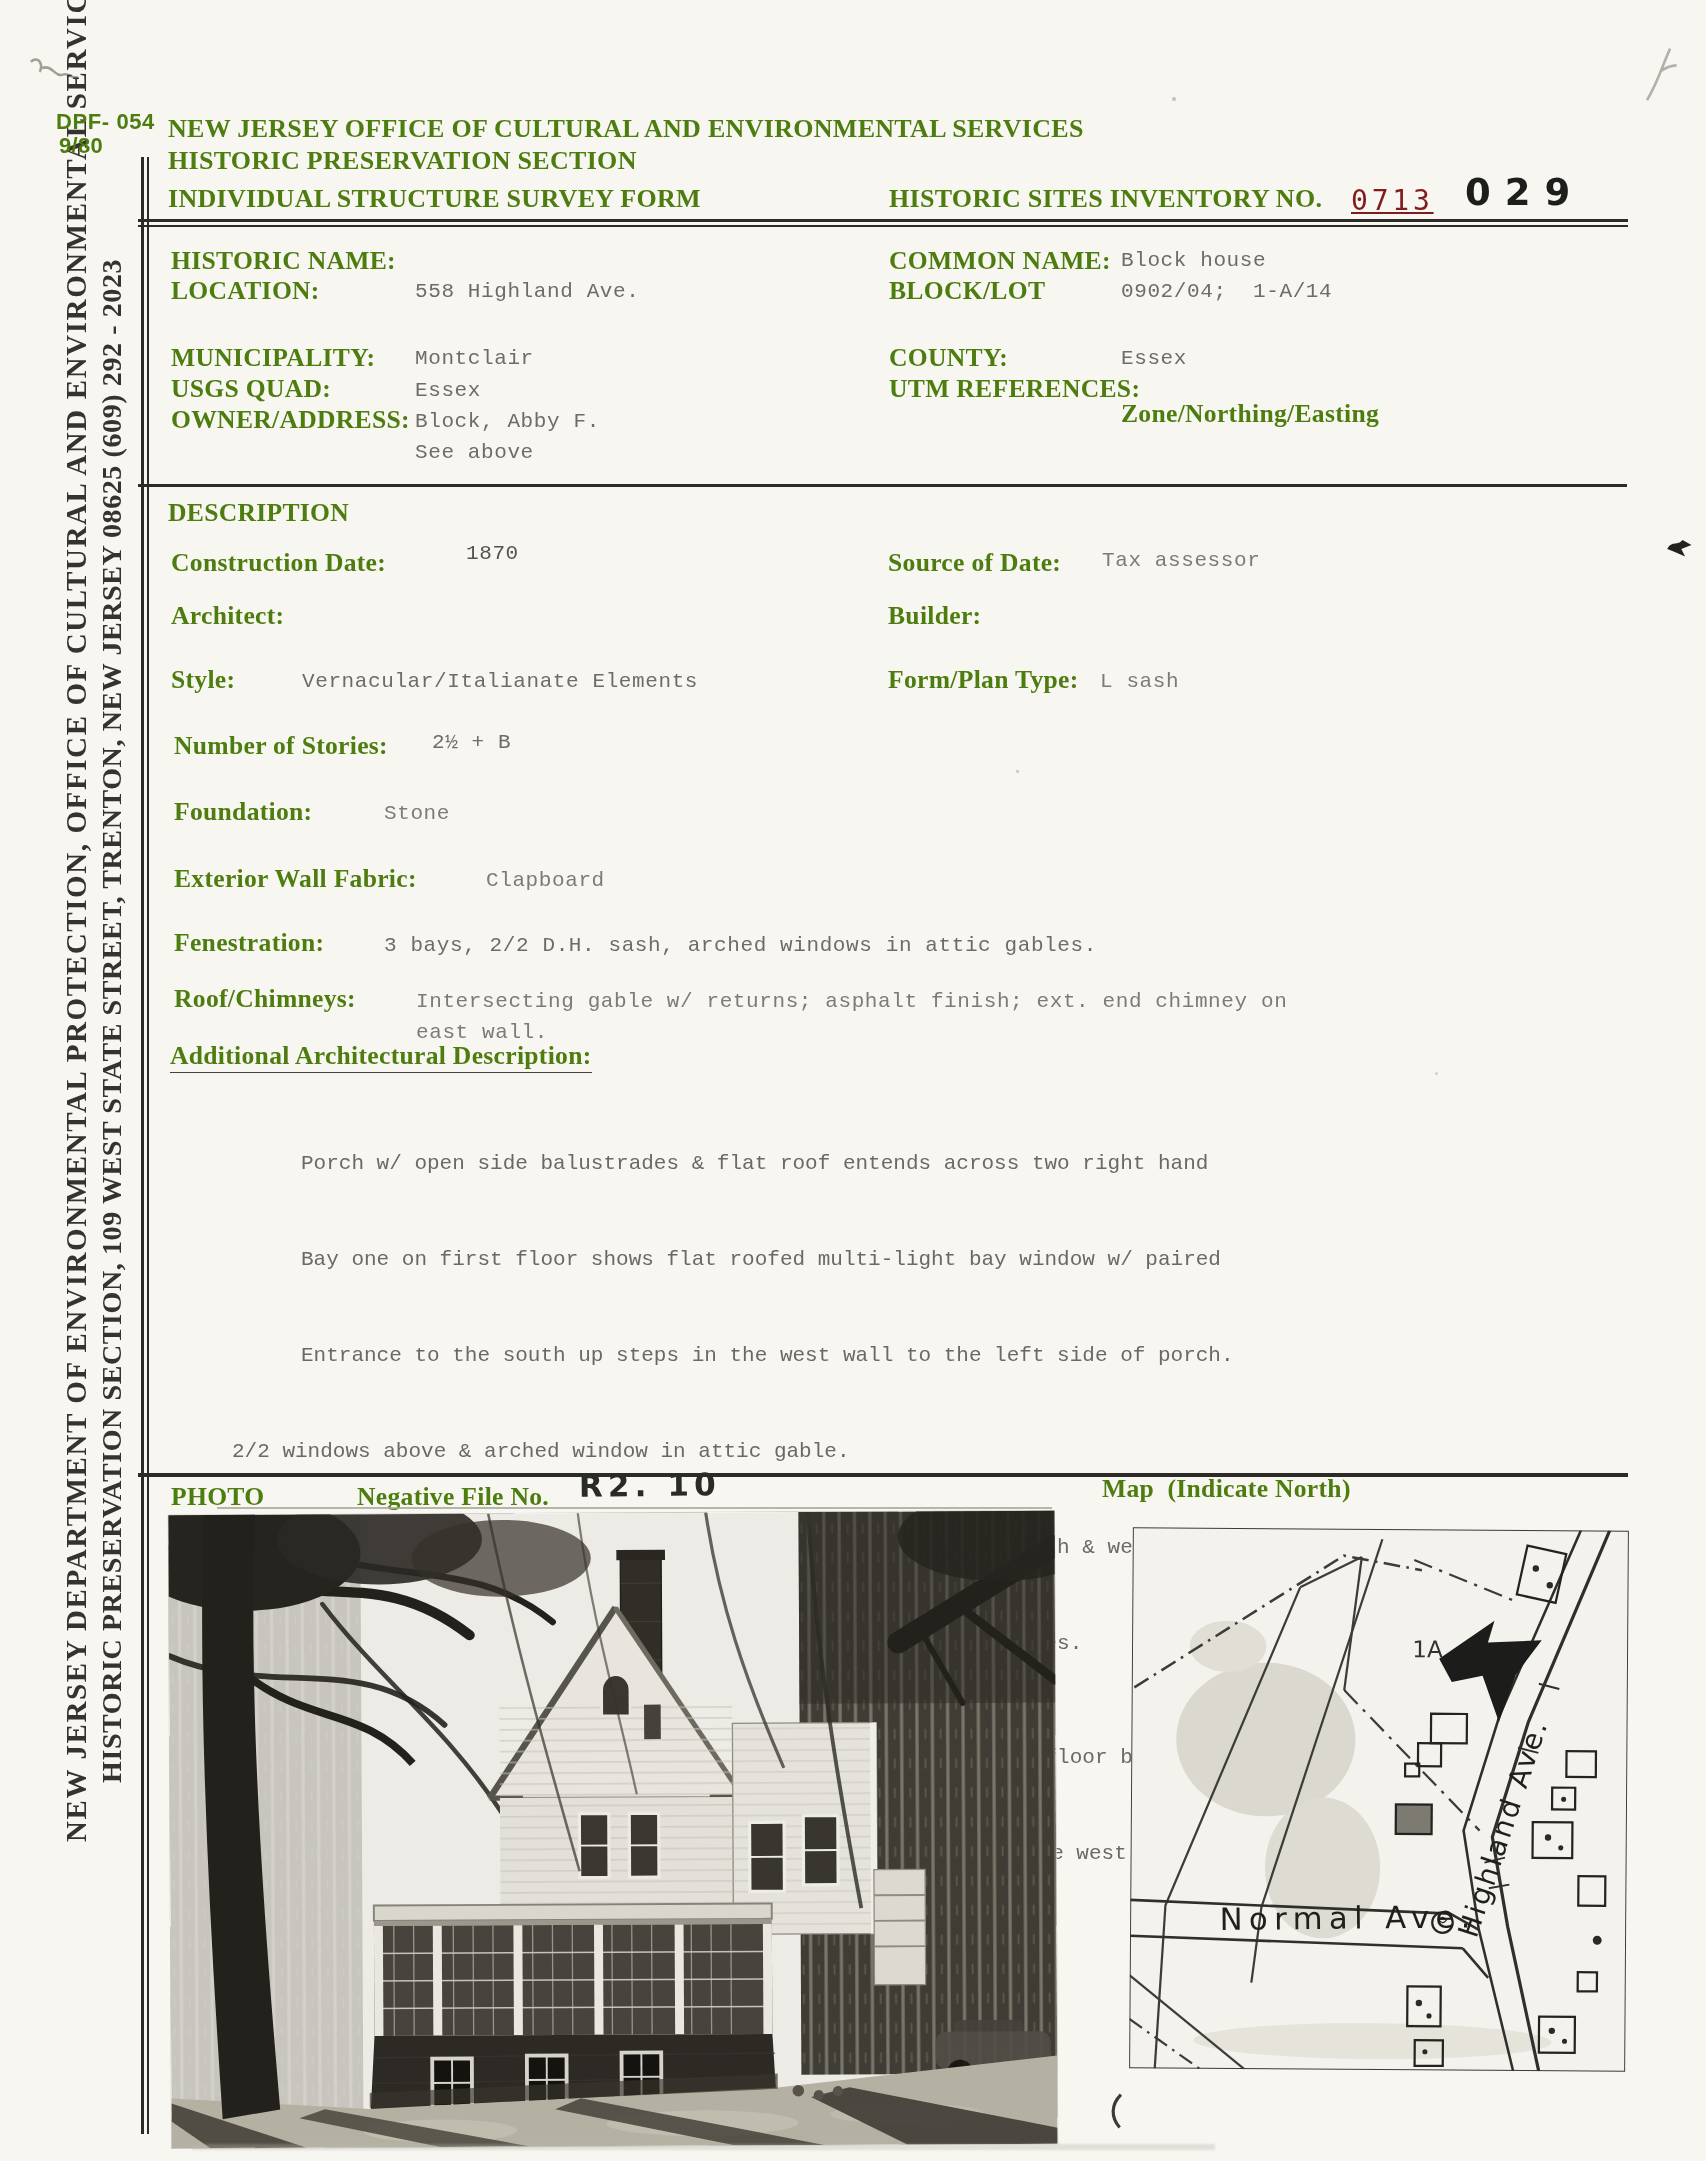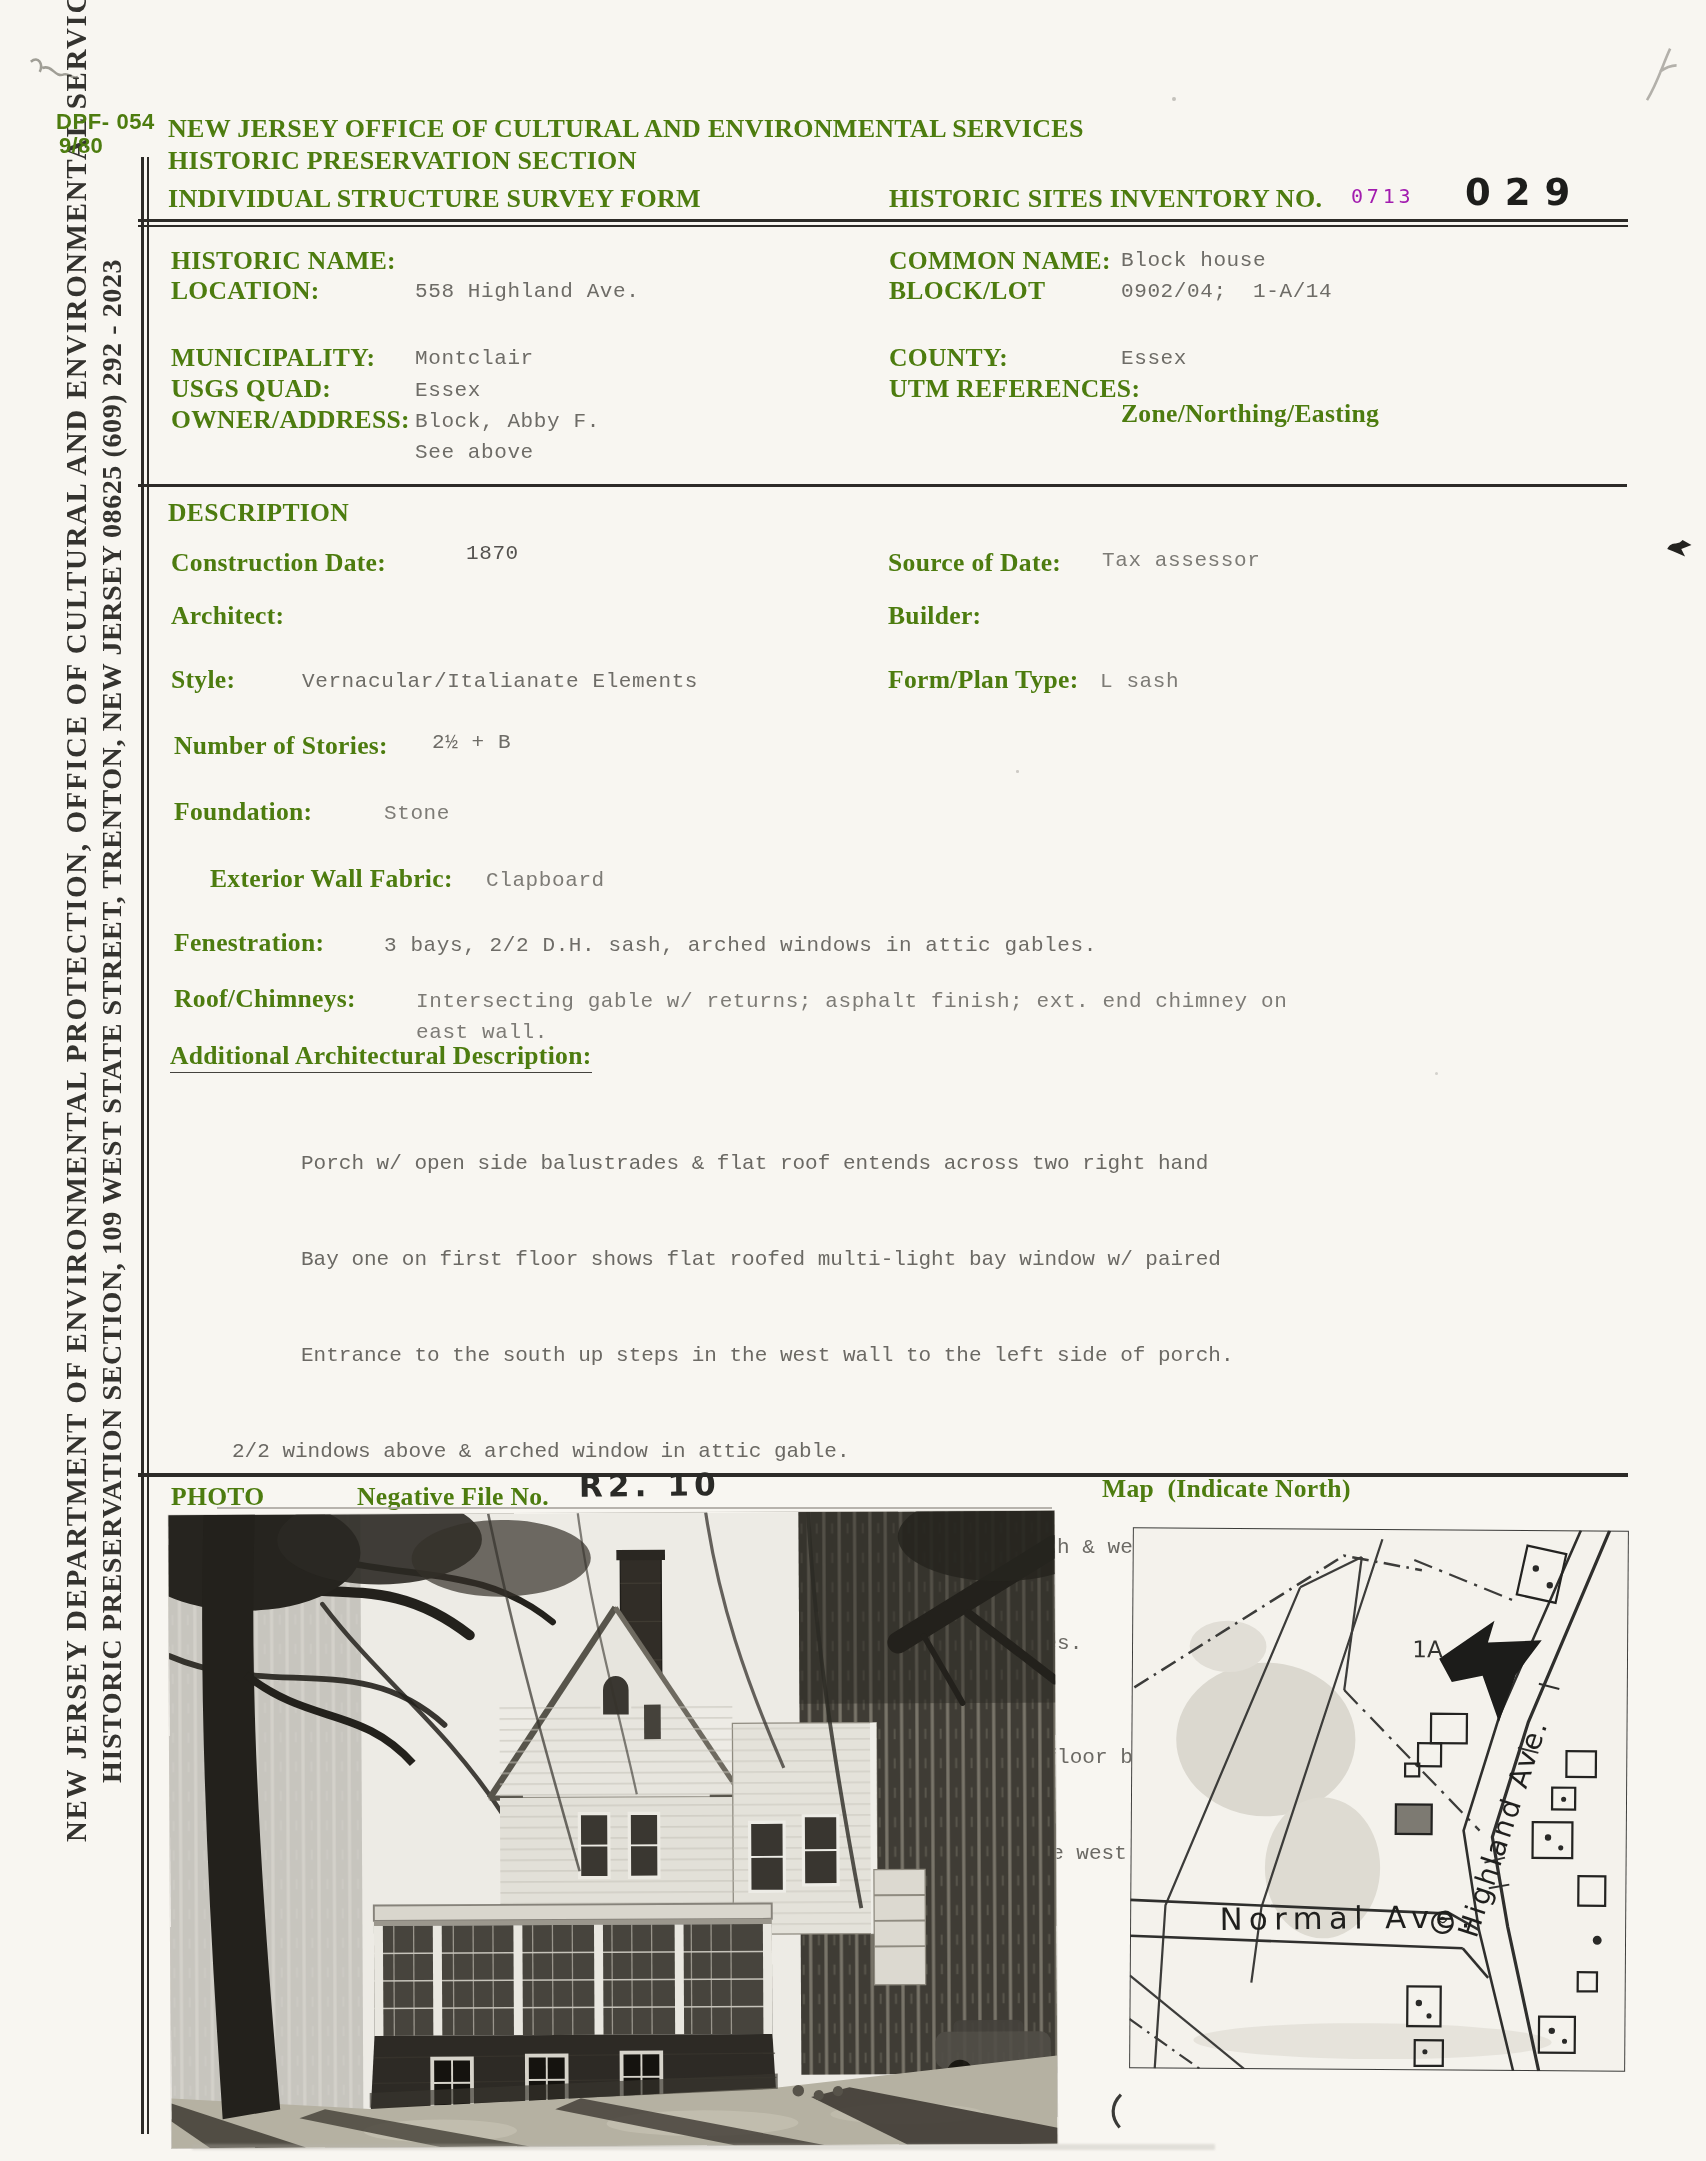--- a/index.html
+++ b/index.html
@@ -20,21 +20,21 @@
   .vert.outer{font-size:29px;letter-spacing:1.6px;}
   .vert.inner{font-size:28px;letter-spacing:0.6px;}
   .para{position:absolute;left:232px;top:1084px;width:1151px;
         font-family:"Liberation Mono","DejaVu Sans Mono",monospace;font-size:21px;
         line-height:32px;color:#6b6964;white-space:pre;}
   .para .ind{padding-left:69px;}
   .para .gap1{margin-top:18px;}
   .para .gap2{margin-top:15.4px;}
   .para .boldline{font-weight:bold;color:#3a3834;}
   .invnum{position:absolute;font-family:"DejaVu Sans Mono","Liberation Mono",monospace;
-          color:#a21caf;font-size:20px;letter-spacing:3.8px;}
+          color:#7f1d1d;font-size:28px;letter-spacing:3.8px;text-decoration:underline;}
   .invhand{position:absolute;font-family:"DejaVu Sans",sans-serif;font-weight:bold;
            color:#1d1d1b;font-size:37px;letter-spacing:14px;}
   .neghand{position:absolute;font-family:"DejaVu Sans",sans-serif;font-weight:bold;
            color:#2a2a27;font-size:31px;letter-spacing:5.1px;transform:rotate(-.6deg);}
   .photo{position:absolute;left:170px;top:1513px;width:886px;height:633px;
          transform:rotate(-.3deg);box-shadow:0 0 0 0.6px #c9c6bf;}
   .map{position:absolute;left:1131px;top:1529px;width:496px;height:541px;transform:rotate(.4deg);}
   .speck{position:absolute;border-radius:50%;background:#8f8d87;}
 </style>
 </head>
@@ -111,21 +111,21 @@
   <div class="type" style="left:302px;top:670px;">Vernacular/Italianate Elements</div>
   <div class="lbl" style="left:888px;top:665px;text-align:right;">Form/Plan Type:</div>
   <div class="type light" style="left:1100px;top:670px;">L sash</div>
 
   <div class="lbl" style="left:174px;top:731px;">Number of Stories:</div>
   <div class="type" style="left:432px;top:731px;">2½ + B</div>
 
   <div class="lbl" style="left:174px;top:797px;">Foundation:</div>
   <div class="type light" style="left:384px;top:802px;">Stone</div>
 
-  <div class="lbl" style="left:174px;top:864px;margin-left:36px;">Exterior Wall Fabric:</div>
+  <div class="lbl" style="left:174px;top:864px;">Exterior Wall Fabric:</div>
   <div class="type light" style="left:486px;top:869px;">Clapboard</div>
 
   <div class="lbl" style="left:174px;top:928px;">Fenestration:</div>
   <div class="type" style="left:384px;top:934px;">3 bays, 2/2 D.H. sash, arched windows in attic gables.</div>
 
   <div class="lbl" style="left:174px;top:984px;">Roof/Chimneys:</div>
   <div class="type light" style="left:416px;top:990px;">Intersecting gable w/ returns; asphalt finish; ext. end chimney on</div>
   <div class="type light" style="left:416px;top:1021px;">east wall.</div>
 
   <div class="lbl" style="left:170px;top:1041px;border-bottom:1.9px solid #44423e;padding-bottom:1.3px;">Additional Architectural Description:</div>

